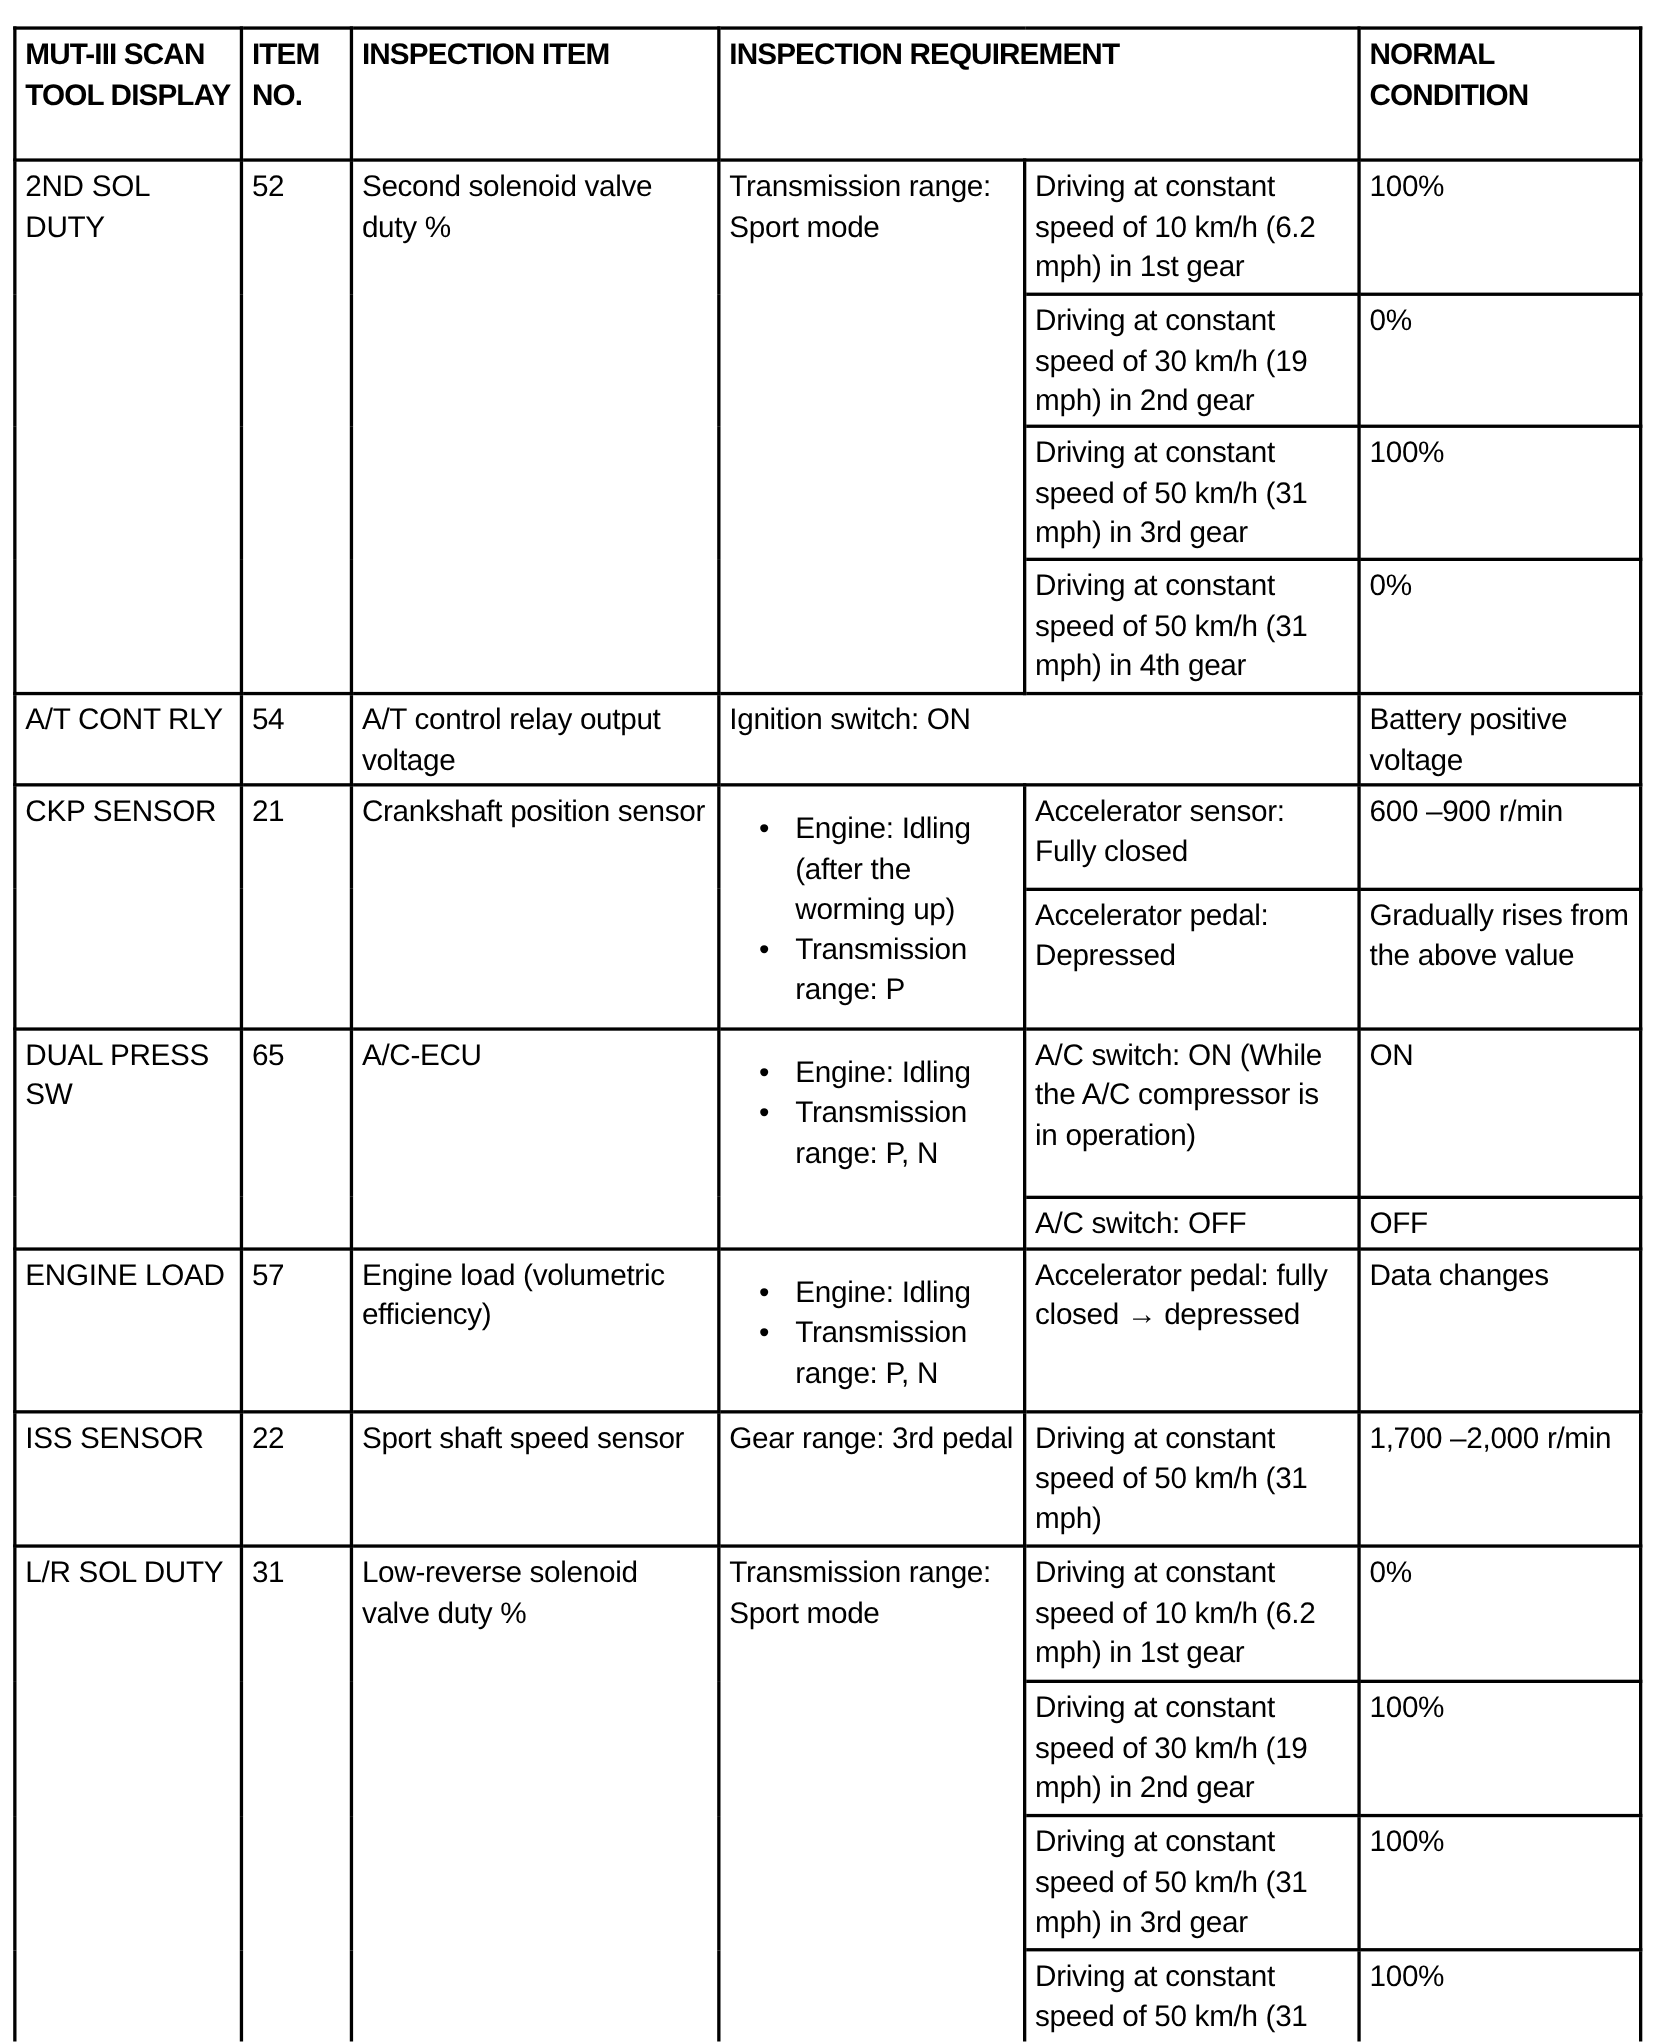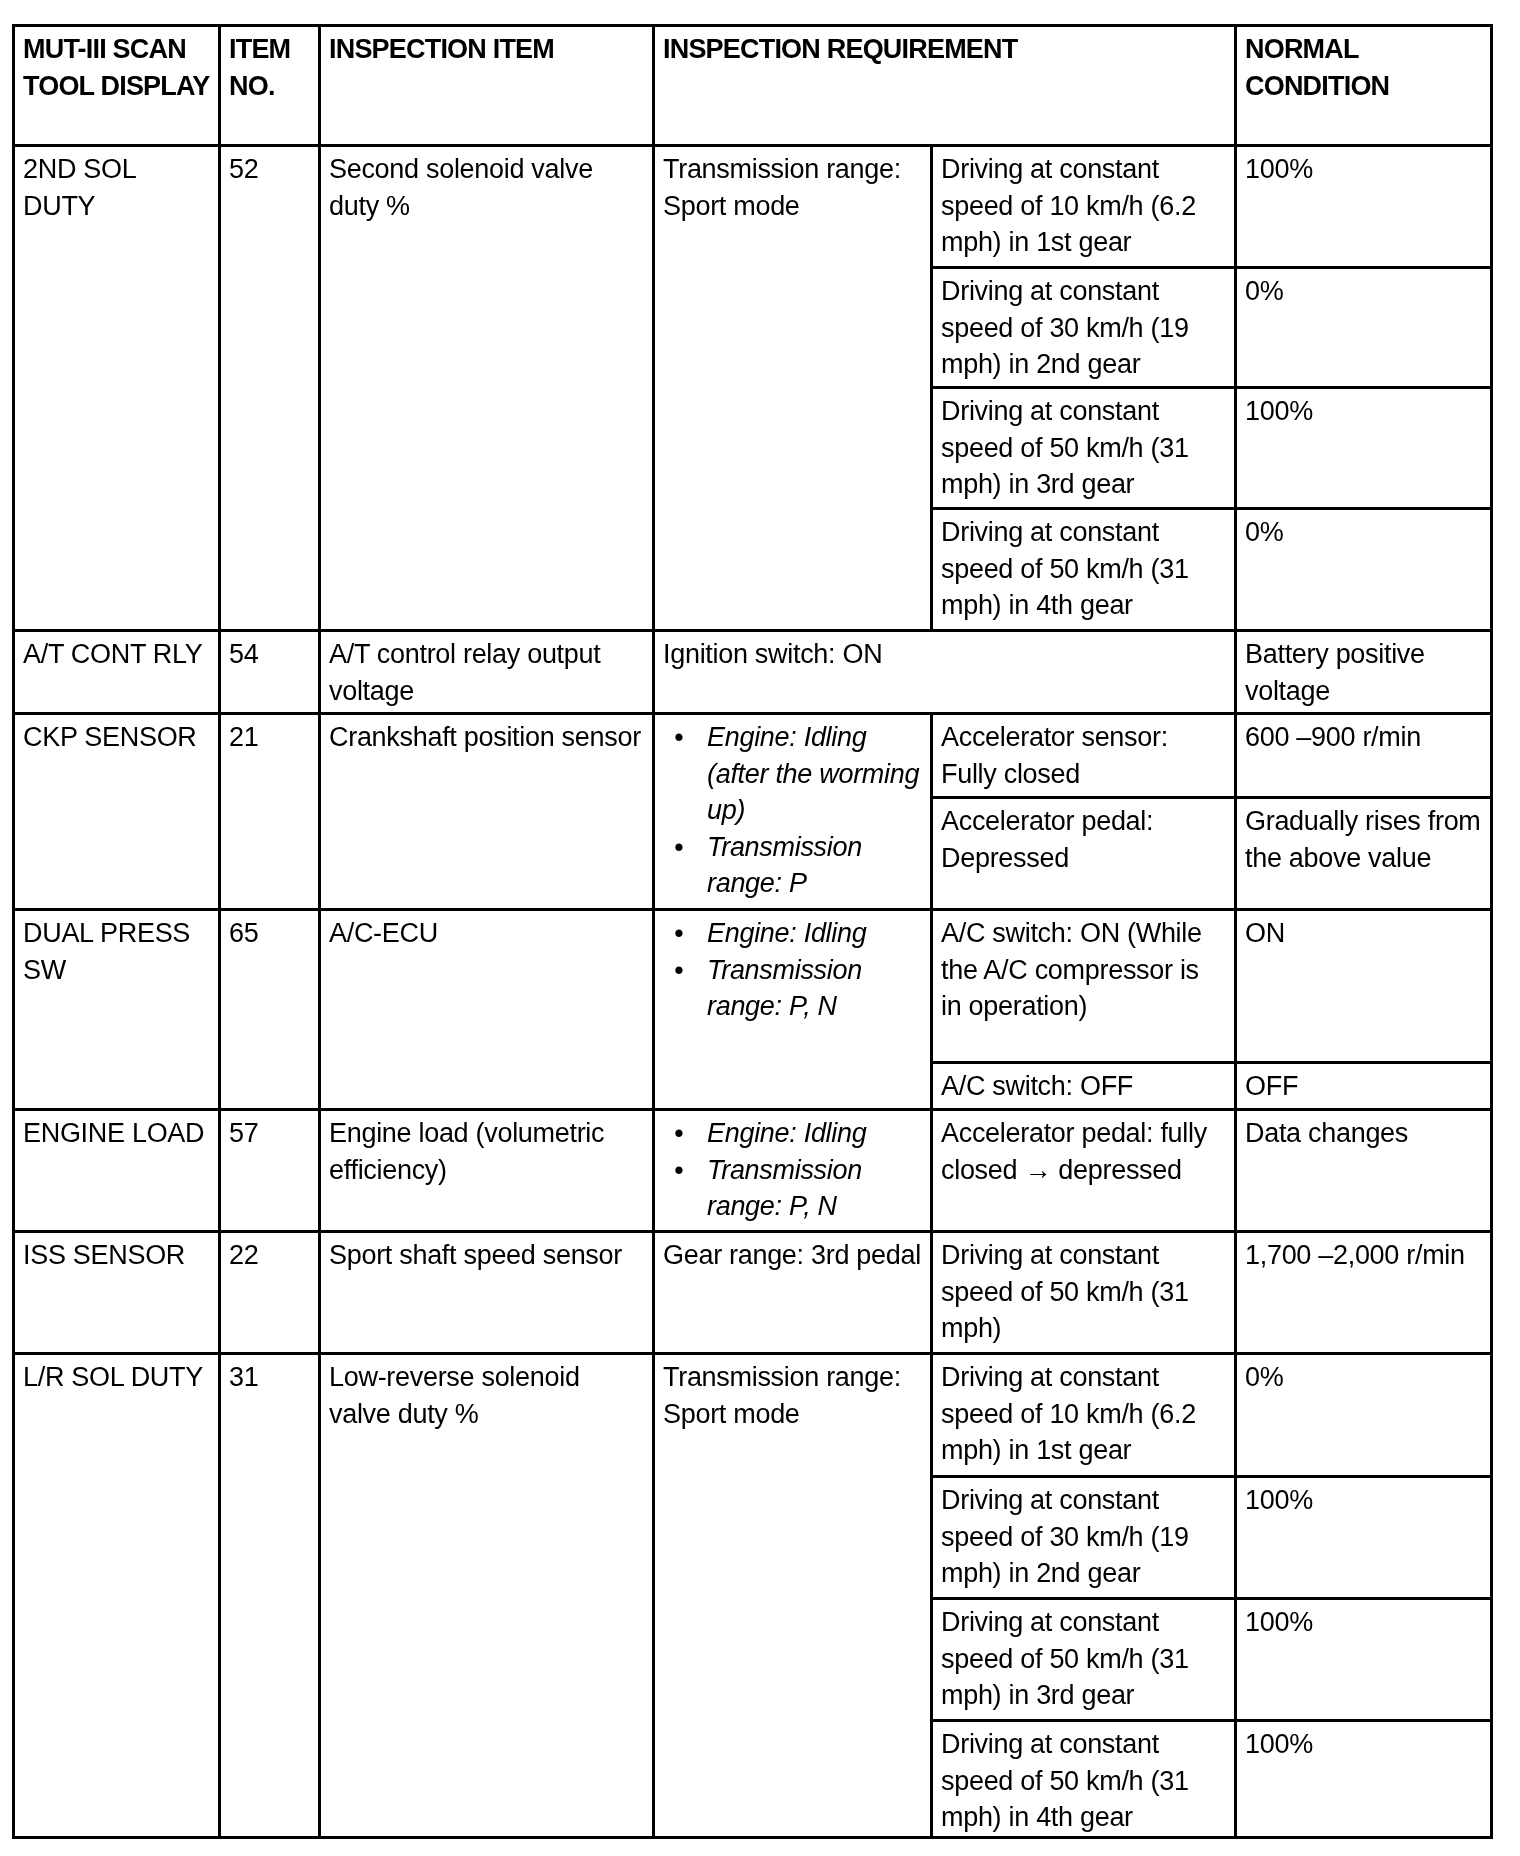--- a/index.html
+++ b/index.html
@@ -2,21 +2,21 @@
 <html><head>
 <meta charset="utf-8">
 <style>
   html,body{margin:0;padding:0;background:#ffffff;}
   body{width:1520px;height:1856px;position:relative;overflow:hidden;
        font-family:"Liberation Sans","DejaVu Sans",sans-serif;color:#000;}
   table{position:absolute;left:12px;top:24px;border-collapse:collapse;table-layout:fixed;width:1478px;}
   td,th{border:3px solid #000;vertical-align:top;text-align:left;padding:4px 8px 0 8px;
         font-size:27px;line-height:36.5px;font-weight:normal;letter-spacing:-0.3px;}
   th{font-weight:bold;letter-spacing:-0.8px;}
-  ul{margin:0;padding:0 0 0 44px;list-style:none;font-style:italic;}
+  ul{margin:16px;padding:0 0 0 44px;list-style:none;}
   ul li{position:relative;}
   ul li::before{content:"\2022";position:absolute;left:-33px;top:0;}
 </style>
 </head>
 <body>
 
 <table>
   <colgroup>
     <col style="width:206px">
       <col style="width:100px">

